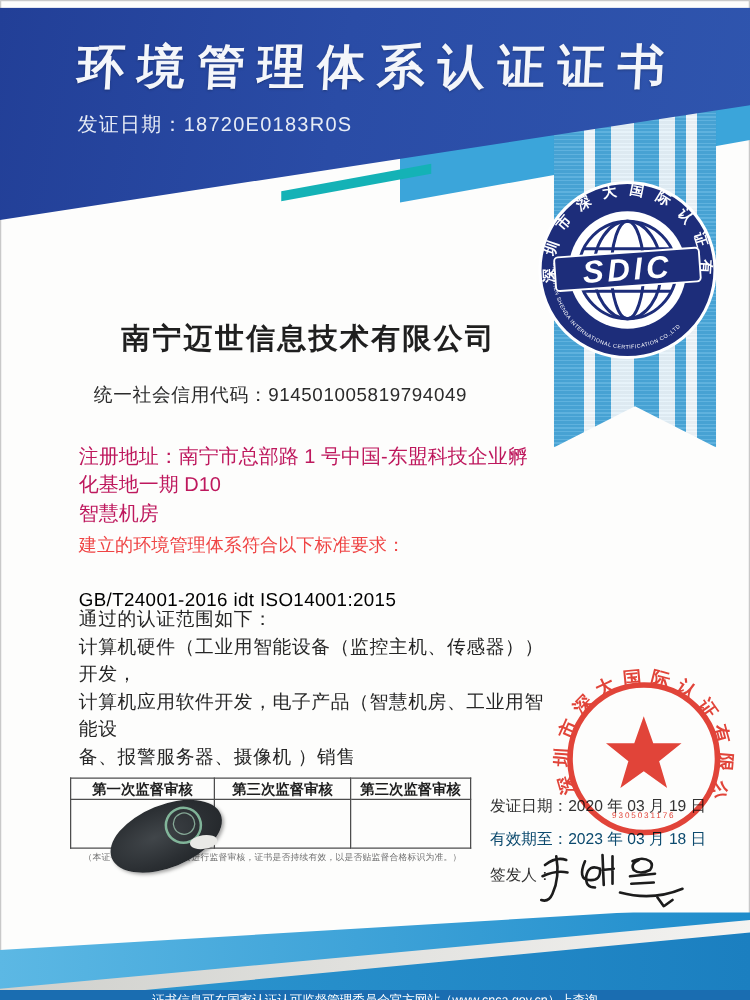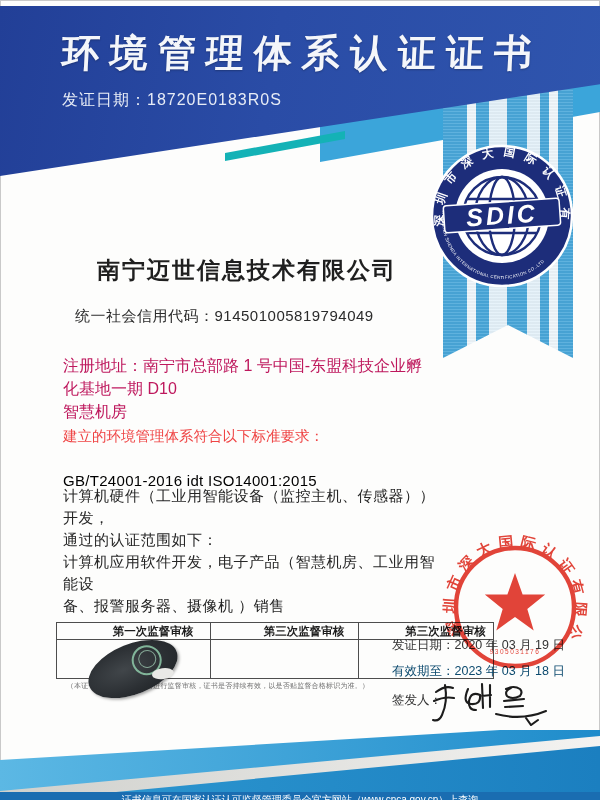--- a/index.html
+++ b/index.html
@@ -34,21 +34,21 @@
   .credit{position:absolute;left:75px;top:307px;font-size:15px;color:#2b2b2b;letter-spacing:.5px;}
   .address{position:absolute;left:63px;top:354px;width:370px;font-size:16px;
            line-height:23px;color:#be185d;}
   .standard-intro{position:absolute;left:63px;top:427px;font-size:14.5px;color:#ef4444;}
   .standard{position:absolute;left:63px;top:451px;font-size:15px;color:#000000;letter-spacing:.3px;margin-top:21px;}
   .scope{position:absolute;left:63px;top:485px;width:380px;font-size:15px;line-height:22px;
          color:#262626;letter-spacing:.5px;}
   
   .audit{position:absolute;left:56px;top:622px;border-collapse:collapse;table-layout:fixed;z-index:2;}
   .audit th,.audit td{border:1px solid #4d4d4d;padding:0;}
-  .audit th{height:16px;font-size:11.5px;font-weight:600;color:#1d1d1d;padding-left:39px;}
+  .audit th{height:16px;font-size:11.5px;font-weight:600;color:#1d1d1d;}
   .audit td{height:38px;}
   .c1{width:114px}.c2{width:108px}.c3{width:95px}
   .stamp{position:absolute;left:86px;top:644px;width:94px;height:50px;z-index:3;
          background:radial-gradient(ellipse at 40% 45%,#41464a 0%,#2b2f33 55%,#1d2023 100%);
          border-radius:50%;transform:rotate(-22deg);box-shadow:1px 2px 3px rgba(0,0,0,.35);}
   .stamp .ring{position:absolute;right:16px;top:7px;width:26px;height:26px;border-radius:50%;
                border:2px solid #8fcbaa;opacity:.85;}
   .stamp .ring2{position:absolute;right:21px;top:12px;width:16px;height:16px;border-radius:50%;
                border:1px solid #a9d8bd;opacity:.7;}
   .stamp .blob{position:absolute;right:10px;bottom:4px;width:22px;height:11px;border-radius:50%;
@@ -116,22 +116,22 @@
 
   <div class="address">
     <div>注册地址：南宁市总部路 1 号中国-东盟科技企业孵化基地一期 D10</div>
     <div>智慧机房</div>
   </div>
 
   <div class="standard-intro">建立的环境管理体系符合以下标准要求：</div>
   <div class="standard">GB/T24001-2016 idt ISO14001:2015</div>
 
   <div class="scope">
+    <div>通过的认证范围如下：</div>
     <div>计算机硬件（工业用智能设备（监控主机、传感器））开发，</div>
-    <div>通过的认证范围如下：</div>
     <div>计算机应用软件开发，电子产品（智慧机房、工业用智能设</div>
     <div>备、报警服务器、摄像机  ）销售</div>
   </div>
 
   <table class="audit">
     <tbody>
         <tr>
       <th class="c1">第一次监督审核</th>
       <th class="c2">第三次监督审核</th>
       <th class="c3">第三次监督审核</th>

